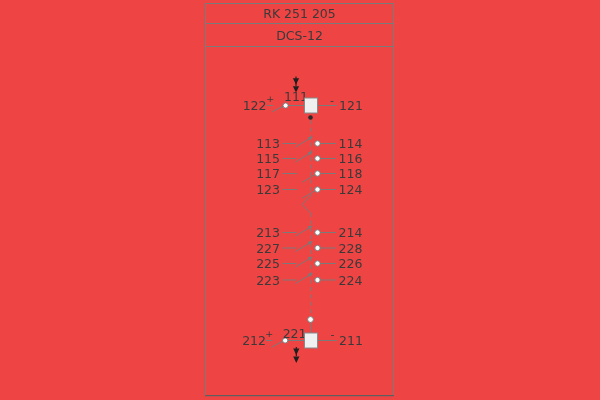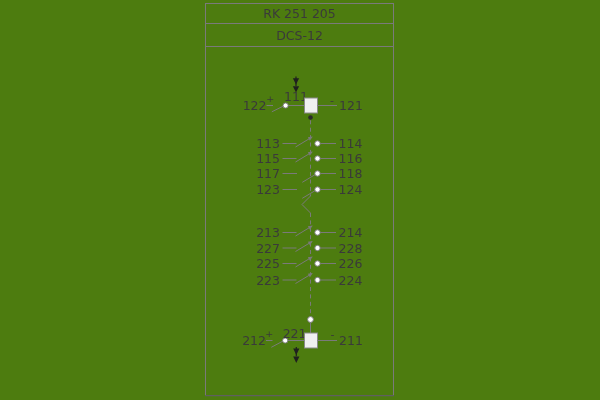--- a/index.html
+++ b/index.html
@@ -2,21 +2,21 @@
 <html style="--line: #7a7a7a; --text: #3a3a3a; --arrow: #1f1f1f; --coil: #f0f0f0;"><head>
 <meta charset="utf-8">
 <style>
   :root{
     --line:#7a7a7a;
     --text:#3a3a3a;
     --arrow:#1f1f1f;
     --coil:#f0f0f0;
   }
   html,body{margin:0;padding:0;background:#ffffff;}
-  .stage{position:relative;width:600px;height:400px;background:#4d7c0f;overflow:hidden;}
+  .stage{position:relative;width:600px;height:400px;background:#ef4444;overflow:hidden;}
   svg{display:block;}
   .lw{stroke:var(--line);stroke-width:1;fill:none;}
   .lw2{stroke:#5f5f5f;stroke-width:1.4;fill:none;}
   .dash{stroke:var(--line);stroke-width:1;fill:none;stroke-dasharray:4 3.4;}
   .contact{fill:#ffffff;stroke:var(--line);stroke-width:1;}
   .coilbox{fill:var(--coil);stroke:#8a8a8a;stroke-width:1;}
   .arrow{fill:var(--arrow);stroke:none;}
   .arrowstem{stroke:var(--arrow);stroke-width:1.2;fill:none;}
   .barb{fill:var(--line);stroke:none;}
   .junction{fill:#2a2a2a;stroke:none;}

